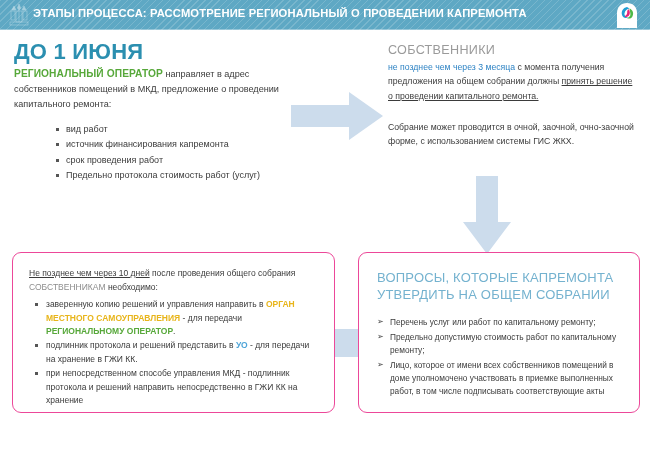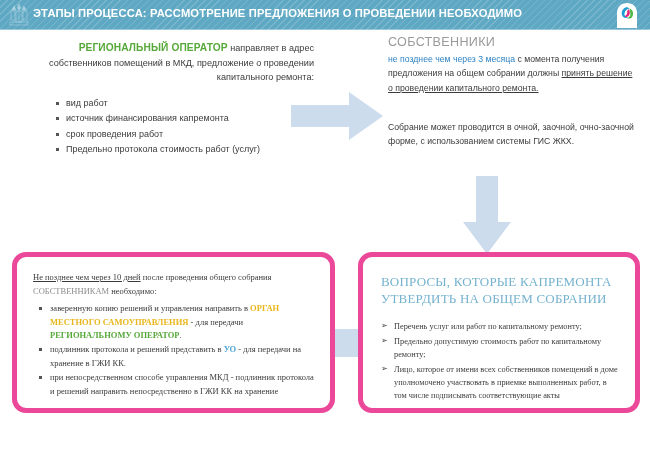--- a/index.html
+++ b/index.html
@@ -51,21 +51,20 @@
     font-weight:bold;
     letter-spacing:0.2px;
     line-height:1.05;
     margin:0 0 3px 0;
   }
   .para{
     font-size:9.1px;
     color:#3b3b3b;
     line-height:1.58;
     margin:0;
-    text-align:right;
   }
   .lead-green{
     color:#57a83a;
     font-weight:bold;
     font-size:10.2px;
     letter-spacing:0.1px;
   }
   ul.dots{
     list-style:none;
     margin:11px 0 0 0;
@@ -78,21 +77,21 @@
     position:relative;
     padding-left:10px;
   }
   ul.dots li:before{
     content:"";
     position:absolute;left:0;top:6px;
     width:3px;height:3px;background:#555;
   }
 
   
-  .block-right-top{position:absolute;left:388px;top:35px;width:250px;}
+  .block-right-top{position:absolute;left:388px;top:43px;width:250px;}
   .h-owners{
     color:#9a9a9a;
     font-size:12.6px;
     font-weight:normal;
     letter-spacing:0.3px;
     margin:0 0 3px 0;
   }
   .t-blue-u{
     color:#2e83c4;
   }
@@ -120,25 +119,24 @@
     left:463px;top:176px;width:48px;height:78px;
   }
   .arrow-left{
     left:292px;top:312px;width:72px;height:62px;
   }
   .ar-fill{fill:#ccdcec;}
 
   
   .rbox{
     position:absolute;
-    border:5px solid #ec4899;
-    border-radius:14px;
+    border:1px solid #ec4899;
+    border-radius:9px;
     background:#ffffff;
     box-sizing:border-box;
-    font-family:Liberation Serif, serif;
   }
   .box-left{left:12px;top:252px;width:323px;height:161px;}
   .box-right{left:358px;top:252px;width:282px;height:161px;}
 
   .box-left-inner{padding:14px 16px 0 16px;}
   .box-left p{
     font-size:8.5px;color:#3b3b3b;line-height:1.6;margin:0;
   }
   .t-gray{color:#8d8d8d;}
   .t-yellow{color:#e8b51b;font-weight:bold;}
@@ -190,32 +188,33 @@
           <path d="M11 2 l1.6 4 -1.6 2 -1.6 -2 z" fill="#fff"></path>
           <path d="M4 8 l2 -4 2 4 z"></path>
           <path d="M14 8 l2 -4 2 4 z"></path>
           <rect x="3" y="9" width="4" height="9" fill="none"></rect>
           <rect x="15" y="9" width="4" height="9" fill="none"></rect>
           <rect x="2" y="20" width="18" height="3" fill="none"></rect>
           <line x1="11" y1="8" x2="11" y2="20"></line>
         </g>
       </svg>
     </span>
-    <div class="header-title">ЭТАПЫ ПРОЦЕССА: РАССМОТРЕНИЕ ПРЕДЛОЖЕНИЯ О ПРОВЕДЕНИИ НЕОБХОДИМО</div>
+    <div class="header-title">ЭТАПЫ ПРОЦЕССА: РАССМОТРЕНИЕ РЕГИОНАЛЬНЫЙ О ПРОВЕДЕНИИ КАПРЕМОНТА</div>
     <span class="logo-right">
       <svg width="22" height="25" viewBox="0 0 22 25">
         <path d="M11 0 C17 0 21 4 21 10 L21 25 L1 25 L1 10 C1 4 5 0 11 0 Z" fill="#ffffff"></path>
         <path d="M11 4 C7 5 5 8 6 12 C7 15 10 16 12 14 C9.5 14 8 12 8.6 10 C9.2 7.6 11 6 13.5 5.6 Z" fill="#1f9ed4"></path>
         <path d="M13.5 5.6 C17 7 18 10.6 16.4 13.4 C15.2 15.6 12.6 16.2 11 15 C13.2 14.6 14.6 13 14.4 11 C14.2 8.8 13.4 7 13.5 5.6 Z" fill="#4db848"></path>
         <path d="M12.6 6.2 C14.6 8.6 14.2 12 11.8 13.6 C10.6 14.4 9.2 14.2 8.6 13.2 C10.4 12.6 11.4 10.8 11.2 9 C11.1 7.8 11.6 6.8 12.6 6.2 Z" fill="#e5247a"></path>
       </svg>
     </span>
   </div>
 
   <div class="block-left-top">
+    <div class="h-date">ДО 1 ИЮНЯ</div>
     <p class="para"><span class="lead-green">РЕГИОНАЛЬНЫЙ ОПЕРАТОР</span><span> направляет в адрес собственников помещений в МКД, предложение о проведении капитального ремонта:</span></p>
     <ul class="dots">
       <li>вид работ</li>
       <li>источник финансирования капремонта</li>
       <li>срок проведения работ</li>
       <li>Предельно протокола стоимость работ (услуг)</li>
     </ul>
   </div>
 
   <div class="block-right-top">

